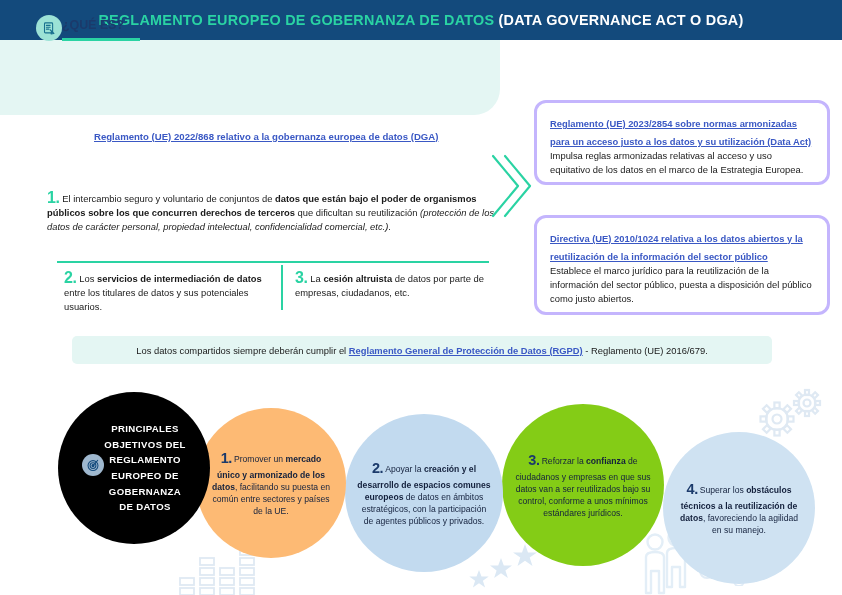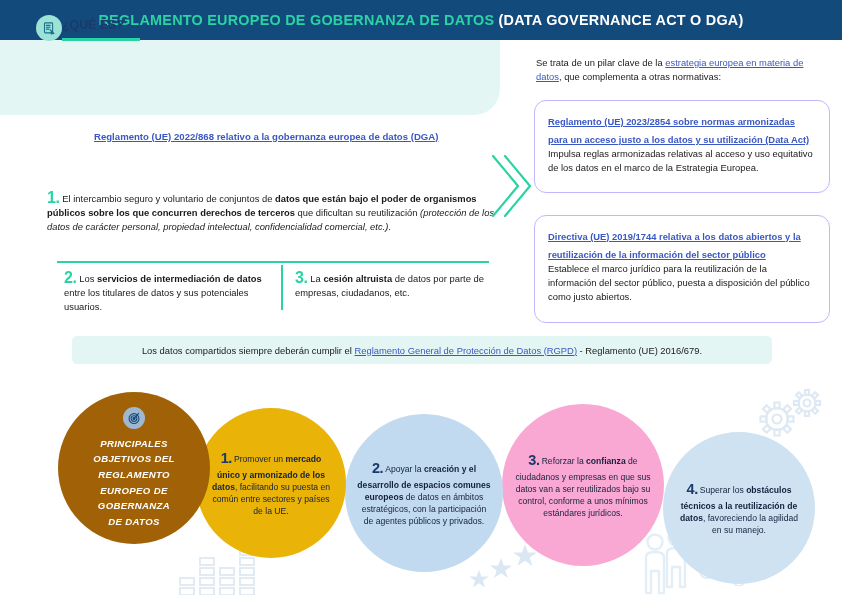--- a/index.html
+++ b/index.html
@@ -184,24 +184,24 @@
   #chevron {
     position: absolute;
     left: 488px; top: 152px;
     width: 46px; height: 68px;
   }
 
   
   .card {
     position: absolute;
     background: #ffffff;
-    border: 1px solid #c4b5fd;
+    border: 3px solid #c4b5fd;
     border-radius: 12px;
     box-sizing: border-box;
-    padding: 10px 13px 17px 13px;
+    padding: 10px 13px 5px 13px;
   }
   #card-1 { left: 534px; top: 100px; width: 296px; }
   #card-2 { left: 534px; top: 215px; width: 296px; }
   .card-title {
     font-size: 9.4px;
     font-weight: bold;
     color: #3a58c4;
     text-decoration: underline;
     line-height: 1.5;
     margin-bottom: 3px;
@@ -224,42 +224,41 @@
     align-items: center;
     justify-content: center;
   }
   #rgpd-text {
     font-size: 9.4px;
     color: #1a1a1a;
     white-space: nowrap;
   }
   #rgpd-text .lnk {
     color: #3a58c4;
-    font-weight: normal;
+    font-weight: bold;
     text-decoration: underline;
     margin-top: 16px;
   }
 
   
   .circle {
     position: absolute;
     border-radius: 50%;
     box-sizing: border-box;
     display: flex;
     align-items: center;
     justify-content: center;
     text-align: center;
   }
   #circle-main {
     left: 58px; top: 392px;
     width: 152px; height: 152px;
-    background: #a16207;
+    background: #000000;
     z-index: 6;
-    flex-direction: column;
-    font-style: italic;
+    flex-direction: row;
   }
   #main-icon {
     width: 22px; height: 22px;
     border-radius: 50%;
     background: #9fb8cf;
     display: flex;
     align-items: center;
     justify-content: center;
     margin-bottom: 7px;
   }
@@ -284,23 +283,23 @@
   }
   .obj-text b { font-weight: bold; }
   .obj-num {
     font-size: 14.5px;
     font-weight: bold;
     color: #1b3a6b;
     letter-spacing: -0.4px;
     margin-right: 2px;
     vertical-align: -1px;
   }
-  #circle-1 { left: 196px; top: 408px; width: 150px; height: 150px; background:#eab308; z-index: 5; justify-content: center; }
+  #circle-1 { left: 196px; top: 408px; width: 150px; height: 150px; background:#fdba74; z-index: 5; justify-content: center; }
   #circle-2 { left: 345px; top: 414px; width: 158px; height: 158px; background:#c2daef; z-index: 4; }
-  #circle-3 { left: 502px; top: 404px; width: 162px; height: 162px; background:#f9a8d4; z-index: 3; }
+  #circle-3 { left: 502px; top: 404px; width: 162px; height: 162px; background:#84cc16; z-index: 3; }
   #circle-4 { left: 663px; top: 432px; width: 152px; height: 152px; background:#cfe2f2; z-index: 2; }
 
   
   #deco-gears  { position: absolute; left: 755px; top: 385px; z-index: 1; }
   #deco-stars  { position: absolute; left: 467px; top: 528px; z-index: 1; }
   #deco-people { position: absolute; left: 632px; top: 528px; z-index: 1; }
   #deco-bars   { position: absolute; left: 178px; top: 548px; z-index: 1; }
   #deco-circles{ position: absolute; left: 693px; top: 540px; z-index: 1; }
 </style>
 </head>
@@ -326,21 +325,20 @@
         <path d="M13 14 l6 6 M19 20 l-4.5 0.6 0.6 -4.5"></path>
       </svg>
     </div>
     <div id="que-es-label-wrap">
       <div id="que-es-label">¿QUÉ ES?</div>
       <div id="que-es-rule"></div>
     </div>
   </div>
 
 
-  <div id="intro-right">Se trata de un pilar clave de la <span class="lnk">estrategia europea en materia de datos</span>, que complementa a otras normativas:</div>
 
   <a id="dga-link" href="#">Reglamento (UE) 2022/868 relativo a la gobernanza europea de datos (DGA)</a>
 
 
   <div class="point" id="point-1">
     <span class="pt-num">1.</span><span>El intercambio seguro y voluntario de conjuntos de <b>datos que están bajo el poder de organismos públicos sobre los que concurren derechos de terceros</b> que dificultan su reutilización <i>(protección de los datos de carácter personal, propiedad intelectual, confidencialidad comercial, etc.)</i>.</span>
   </div>
 
   <div id="divider-h"></div>
   <div id="divider-v"></div>
@@ -359,21 +357,21 @@
       <polyline points="17,4 42,34 17,64"></polyline>
     </svg>
   </div>
 
   <div class="card" id="card-1">
     <a class="card-title" href="#">Reglamento (UE) 2023/2854 sobre normas armonizadas para un acceso justo a los datos y su utilización (Data Act)</a>
     <div class="card-body">Impulsa <b>reglas armonizadas relativas al acceso y uso equitativo de los datos</b> en el marco de la Estrategia Europea.</div>
   </div>
 
   <div class="card" id="card-2">
-    <a class="card-title" href="#">Directiva (UE) 2019/1744 relativa a los datos abiertos y la reutilización de la información del sector público</a>
+    <a class="card-title" href="#">Directiva (UE) 2010/1024 relativa a los datos abiertos y la reutilización de la información del sector público</a>
     <div class="card-body">Establece el marco jurídico para la reutilización de la <b>información del sector público</b>, puesta a disposición del público como <b>justo abiertos</b>.</div>
   </div>
 
   <div id="rgpd-banner">
     <div id="rgpd-text">Los datos compartidos siempre deberán cumplir el <span class="lnk">Reglamento General de Protección de Datos (RGPD)</span> - Reglamento (UE) 2016/679.</div>
   </div>
 
   <div id="deco-gears">
     <svg width="74" height="62" viewBox="0 0 74 62" fill="none" stroke="#dfe9f3" stroke-width="2.2">
       <g transform="translate(22,34)">

